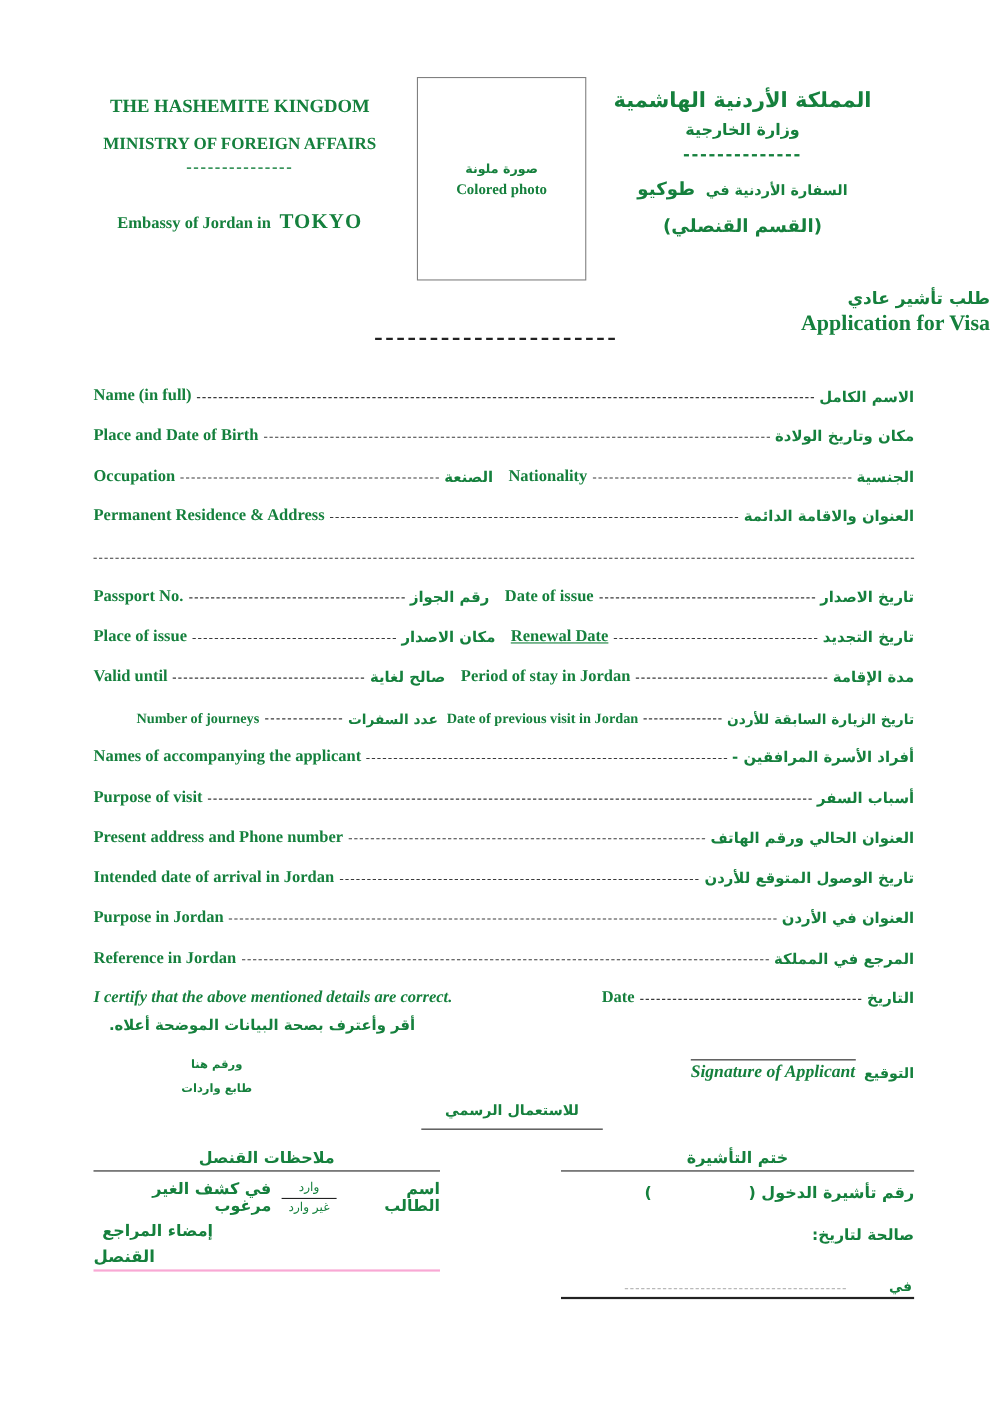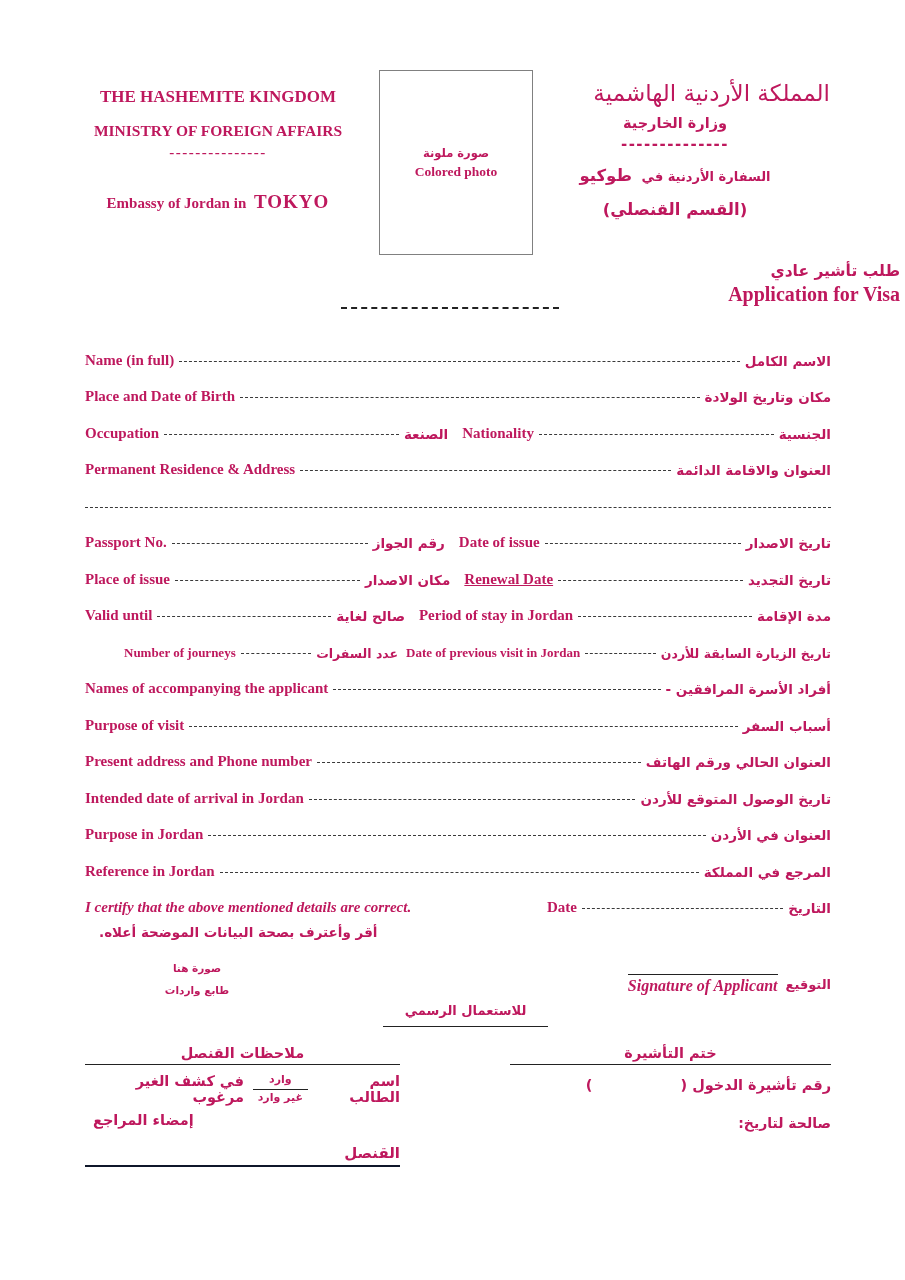--- a/index.html
+++ b/index.html
@@ -1,35 +1,35 @@
 <!DOCTYPE html>
 <html lang="en"><head>
 <meta charset="utf-8">
 <style>
   html,body{margin:0;padding:0;background:#fff;}
-  .page{position:relative;width:900px;height:1280px;background:#fff;color:#be185d;
+  .page{position:relative;width:900px;height:1280px;background:#fff;color:#15803d;
         font-family:"Liberation Serif",serif;overflow:hidden;}
 
   
   .hdr-left{position:absolute;top:84px;left:84px;width:268px;text-align:center;}
   .hdr-left .l1{font-size:17px;font-weight:bold;line-height:1.55;}
   .hdr-left .l3{font-size:15.5px;font-weight:bold;margin-top:12px;}
   .hdashes{font-weight:bold;letter-spacing:1.5px;font-size:15px;margin-top:4px;}
   .embassy{margin-top:30px;font-size:15px;font-weight:bold;}
   .embassy .city{font-size:19px;letter-spacing:1px;margin-left:4px;}
 
   .photo-box{position:absolute;top:70px;left:379px;width:152px;height:183px;
              border:1px solid #808080;display:flex;flex-direction:column;
              justify-content:center;align-items:center;gap:4px;}
   .photo-box .ar{font-family:"DejaVu Sans",sans-serif;font-size:11.5px;direction:rtl;}
   .photo-box .en{font-size:13.5px;}
 
   .hdr-right{position:absolute;top:80px;right:70px;width:310px;text-align:center;
              direction:rtl;font-family:"DejaVu Sans",sans-serif;}
-  .hdr-right .l1{font-size:23px;font-weight:normal;text-align:right;}
+  .hdr-right .l1{font-size:19px;font-weight:bold;}
   .hdr-right .l2{font-size:14.5px;font-weight:bold;margin-top:9px;}
   .hdr-right .l3{font-size:13px;font-weight:bold;margin-top:13px;}
   .hdr-right .l3 .city{font-size:16.5px;margin-right:5px;}
   .hdr-right .l4{font-size:16.5px;font-weight:bold;margin-top:15px;}
 
   
   .title{position:absolute;top:262px;left:0;width:100%;text-align:right;}
   .title .ar{font-family:"DejaVu Sans",sans-serif;font-size:15.5px;font-weight:bold;direction:rtl;}
   .title .en{font-size:20px;font-weight:bold;margin-top:3px;}
   .title-underline{width:218px;margin:1px auto 0;border-top:2px dashed #222;height:0;}
@@ -48,42 +48,42 @@
   .certify-row{height:36.5px;display:flex;align-items:flex-end;box-sizing:border-box;padding-bottom:6px;}
   .certify-en{font-size:15px;font-weight:bold;font-style:italic;width:462px;white-space:nowrap;}
   .certify-ar{font-family:"DejaVu Sans",sans-serif;font-size:13.5px;font-weight:bold;
               direction:rtl;width:fit-content;margin-left:14px;margin-top:2px;}
 
   
   .bottom{position:absolute;top:945px;left:85px;width:746px;height:330px;}
   .stamp-note{position:absolute;top:12px;left:52px;width:120px;text-align:center;
               font-family:"DejaVu Sans",sans-serif;font-size:10.5px;font-weight:bold;
               direction:rtl;line-height:2.1;}
-  .signature{position:absolute;top:29px;right:0;display:flex;align-items:flex-start;}
+  .signature{position:absolute;top:18px;right:0;display:flex;align-items:flex-end;}
   .sig-en{font-size:16px;font-weight:bold;font-style:italic;border-top:1.5px solid #222;
           padding-top:2px;}
   .sig-ar{font-family:"DejaVu Sans",sans-serif;font-size:13px;font-weight:bold;
           margin-left:8px;margin-top:3px;direction:rtl;}
   .official{position:absolute;top:58px;left:298px;width:165px;text-align:center;
             font-family:"DejaVu Sans",sans-serif;font-size:13px;font-weight:bold;
             direction:rtl;border-bottom:1.5px solid #222;padding-bottom:8px;}
 
   .col{position:absolute;top:100px;font-family:"DejaVu Sans",sans-serif;direction:rtl;}
   .col-left{left:0;width:315px;}
   .col-right{left:425px;width:321px;}
   .col-header{text-align:center;font-size:14.5px;font-weight:bold;
               border-bottom:1.5px solid #222;padding-bottom:3px;}
   .name-row{margin-top:8px;display:flex;align-items:center;justify-content:center;
             gap:9px;font-size:14.5px;font-weight:bold;}
   .frac{display:inline-flex;flex-direction:column;align-items:center;
-        font-size:11px;font-weight:bold;line-height:1.35;}
+        font-size:11px;font-weight:normal;line-height:1.35;}
   .frac .ftop{border-bottom:1.2px solid #222;padding:0 16px 1px;}
   .frac .fbot{padding-top:1px;}
   .reviewer{margin-top:6px;font-size:14.5px;font-weight:bold;text-align:left;padding-left:8px;}
-  .consul-block{margin-top:16px;border-bottom:2px solid #0f172a;text-align:right;
+  .consul-block{margin-top:5px;border-bottom:2px solid #f9a8d4;text-align:left;
                 font-size:15px;font-weight:bold;padding-bottom:3px;}
   .visa-row{margin-top:12px;display:flex;align-items:center;font-size:14.5px;font-weight:bold;}
   .visa-spacer{width:88px;}
   .valid-row{margin-top:22px;font-size:14px;font-weight:bold;}
   .date-line{margin-top:24px;position:relative;height:24px;border-bottom:2px solid #222;}
   .date-line .at{position:absolute;right:2px;bottom:2px;font-size:12.5px;font-weight:bold;}
   .date-line .dash{position:absolute;right:62px;left:58px;bottom:7px;height:0;
                    border-bottom:1.5px dashed #b9b9b9;}
 </style>
 </head>
@@ -233,21 +233,21 @@
       <span class="en">Date</span>
       <span class="lead"></span>
       <span class="ar">التاريخ</span>
     </div>
     <div class="certify-ar">أقر وأعترف بصحة البيانات الموضحة أعلاه.</div>
   </div>
 
   <div class="bottom">
 
     <div class="stamp-note">
-      <div>صورة هنا</div>
+      <div>ورقم هنا</div>
       <div>طابع واردات</div>
     </div>
 
     <div class="signature">
       <span class="sig-en">Signature of Applicant</span>
       <span class="sig-ar">التوقيع</span>
     </div>
 
     <div class="official">للاستعمال الرسمي</div>
 
@@ -266,16 +266,20 @@
     </div>
 
     <div class="col col-right">
       <div class="col-header">ختم التأشيرة</div>
       <div class="visa-row">
         <span>رقم تأشيرة الدخول (</span>
         <span class="visa-spacer"></span>
         <span>)</span>
       </div>
       <div class="valid-row">صالحة لتاريخ:</div>
+      <div class="date-line">
+        <span class="at">في</span>
+        <span class="dash"></span>
+      </div>
     </div>
 
   </div>
 </div>
 
 </body></html>

